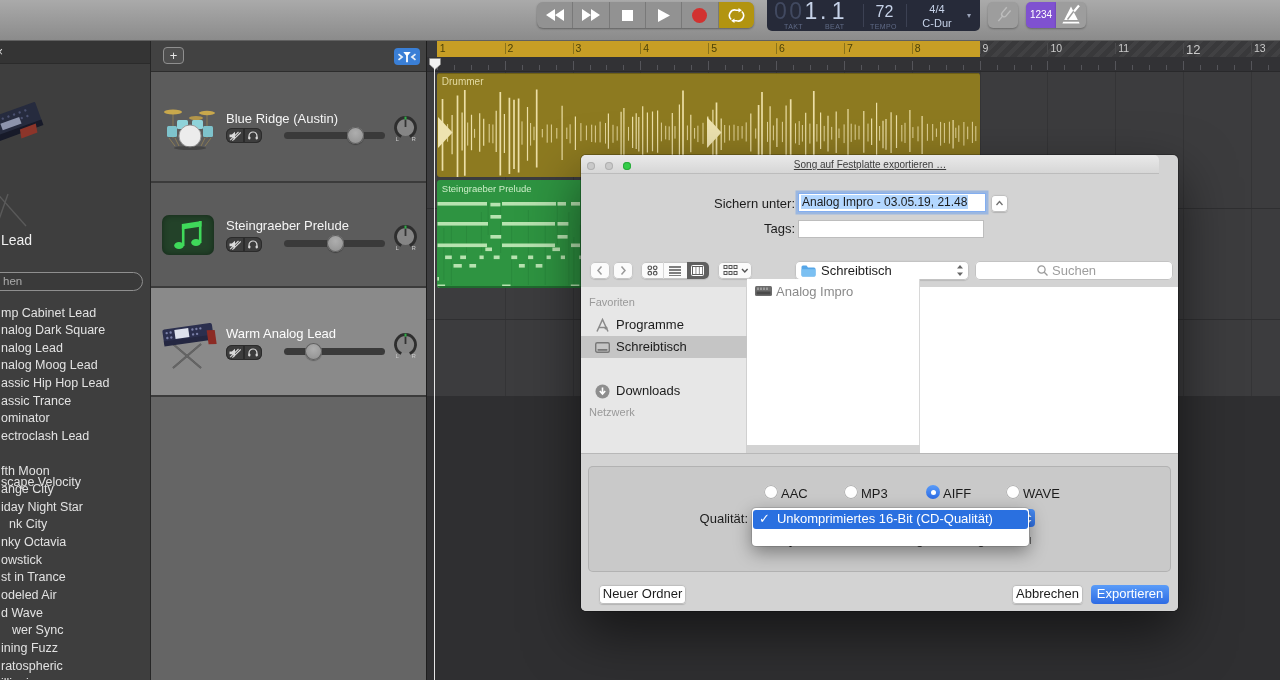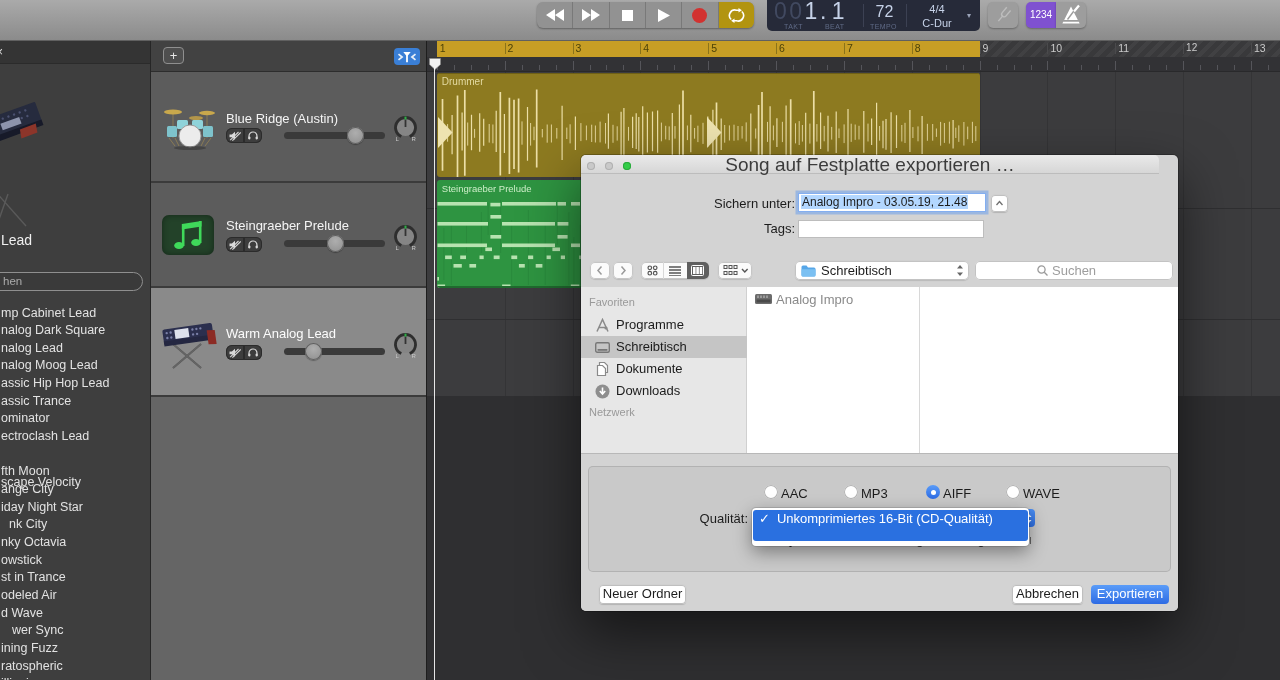--- a/index.html
+++ b/index.html
@@ -324,21 +324,21 @@
       <div class="abs" style="left:419.9px;top:1px;font-size:10.5px;color:#4c4208;">7</div>
       <div class="abs" style="left:484.7px;top:2px;width:1px;height:11px;background:#8a731a;"></div>
       <div class="abs" style="left:487.7px;top:1px;font-size:10.5px;color:#4c4208;">8</div>
       <div class="abs" style="left:552.6px;top:2px;width:1px;height:11px;background:#4a4a4c;"></div>
       <div class="abs" style="left:555.6px;top:1px;font-size:10.5px;color:#cbcbcb;">9</div>
       <div class="abs" style="left:620.4px;top:2px;width:1px;height:11px;background:#4a4a4c;"></div>
       <div class="abs" style="left:623.4px;top:1px;font-size:10.5px;color:#cbcbcb;">10</div>
       <div class="abs" style="left:688.3px;top:2px;width:1px;height:11px;background:#4a4a4c;"></div>
       <div class="abs" style="left:691.3px;top:1px;font-size:10.5px;color:#cbcbcb;">11</div>
       <div class="abs" style="left:756.1px;top:2px;width:1px;height:11px;background:#4a4a4c;"></div>
-      <div class="abs" style="left:759.1px;top:1px;font-size:10px;color:#cbcbcb;">12</div>
+      <div class="abs" style="left:759.1px;top:1px;font-size:13px;color:#cbcbcb;">12</div>
       <div class="abs" style="left:824.0px;top:2px;width:1px;height:11px;background:#4a4a4c;"></div>
       <div class="abs" style="left:827.0px;top:1px;font-size:10.5px;color:#cbcbcb;">13</div>
  </div>
  <div class="abs" style="left:0;top:16px;width:853px;height:15px;background:#323235;border-bottom:1px solid #29292b;">
       <div class="abs" style="left:9.8px;bottom:1px;width:1px;height:9px;background:#55555a;"></div>
       <div class="abs" style="left:26.8px;bottom:1px;width:1px;height:5px;background:#55555a;"></div>
       <div class="abs" style="left:43.7px;bottom:1px;width:1px;height:5px;background:#55555a;"></div>
       <div class="abs" style="left:60.7px;bottom:1px;width:1px;height:5px;background:#55555a;"></div>
       <div class="abs" style="left:77.6px;bottom:1px;width:1px;height:9px;background:#55555a;"></div>
       <div class="abs" style="left:94.6px;bottom:1px;width:1px;height:5px;background:#55555a;"></div>
@@ -451,21 +451,21 @@
   <div style="position:absolute;left:0;bottom:0;width:100%;height:1.5px;background:#1f6b2e;"></div>
  </div>
  <div class="abs" style="left:2.4px;top:17px;width:12px;height:12px;">
   <svg width="12" height="12" viewBox="0 0 12 12">
         <path d="M0.5 0.5h11v6L6 11.5 0.5 6.5z" fill="#f2f2f2" stroke="#8a8a8a" stroke-width="0.7"></path>
       </svg>
  </div>
  <div class="abs" style="left:6.8px;top:27px;width:1.4px;height:612px;background:rgba(255,255,255,.88);"></div>
 </div>
 <div class="abs" style="left:581px;top:155px;width:597px;height:456px;background:#d3d3d3;border-radius:5px;box-shadow:0 22px 55px rgba(0,0,0,.55),0 0 0 1px rgba(0,0,0,.22);font-size:13px;color:#1c1c1c;z-index:10;">
- <div class="abs" style="left:0;top:0;width:578px;height:19px;background:linear-gradient(#eaeaea,#d6d6d6);border-radius:5px 5px 0 0;border-bottom:1px solid #bcbcbc;text-align:center;font-size:19px;color:#3c3c3c;line-height:19px;">Song auf Festplatte exportieren …</div>
+ <div class="abs" style="left:0;top:0;width:578px;height:19px;background:linear-gradient(#eaeaea,#d6d6d6);border-radius:5px 5px 0 0;border-bottom:1px solid #bcbcbc;text-align:center;font-size:10px;color:#3c3c3c;line-height:19px;text-decoration:underline;">Song auf Festplatte exportieren …</div>
  <div class="abs" style="left:5.5px;top:6.5px;width:8px;height:8px;border-radius:50%;background:#c9c9c9;box-shadow:inset 0 0 0 1px #b0b0b0;"></div>
  <div class="abs" style="left:23.5px;top:6.5px;width:8px;height:8px;border-radius:50%;background:#c9c9c9;box-shadow:inset 0 0 0 1px #b0b0b0;"></div>
  <div class="abs" style="left:41.5px;top:6.5px;width:8px;height:8px;border-radius:50%;background:#33cd48;box-shadow:inset 0 0 0 1px #2aa83c;"></div>
  <div class="abs" style="left:74px;top:41px;width:140px;text-align:right;">Sichern unter:</div>
  <div class="abs" style="left:217px;top:38px;width:188px;height:19px;background:#fff;border:1.5px solid #83aef0;box-shadow:0 0 0 2.5px rgba(110,160,235,.55);font-size:12px;line-height:16px;"><span style="background:#b3d7ff;margin-left:2px;padding:0 1px;">Analog Impro - 03.05.19, 21.48</span></div>
  <div class="abs" style="left:410px;top:39.5px;width:17px;height:17px;background:#fff;box-shadow:inset 0 0 0 1px #c0c0c0, 0 0.5px 1px rgba(0,0,0,.15);border-radius:4px;">
       <svg width="17" height="17" viewBox="0 0 17 17">
         <path d="M5.5 10l3-3.5 3 3.5" fill="none" stroke="#707070" stroke-width="1.3"></path>
       </svg>
     </div>
@@ -553,39 +553,30 @@
         </svg>
    <span style="position:absolute;left:35px;">Programme</span>
   </div>
   <div class="abs" style="left:0;top:49px;width:166px;height:22px;line-height:22px;background:#c5c5c5;">
    <svg style="position:absolute;left:14px;top:4px;" width="15" height="15" viewBox="0 0 15 15">
           <rect x="0.7" y="2.7" width="13.6" height="9.6" rx="1.5" fill="none" stroke="#777" stroke-width="1.4"></rect>
           <rect x="2.6" y="9" width="9.8" height="1.8" fill="#777"></rect>
         </svg>
    <span style="position:absolute;left:35px;">Schreibtisch</span>
   </div>
-  <div class="abs" style="left:0;top:71px;width:166px;height:22px;line-height:22px;">
-   <svg style="position:absolute;left:14px;top:3px;" width="15" height="16" viewBox="0 0 15 16">
-          <g fill="#fff" stroke="#8a8a8a" stroke-width="1.2">
-            <path d="M4.5 1.5h5l3 3v7h-8z"></path>
-            <path d="M2.5 4.5h5l3 3v7h-8z"></path>
-          </g>
-        </svg>
-   <span style="position:absolute;left:35px;">Dokumente</span>
-  </div>
   <div class="abs" style="left:0;top:93px;width:166px;height:22px;line-height:22px;">
    <svg style="position:absolute;left:14px;top:4px;" width="15" height="15" viewBox="0 0 15 15">
           <circle cx="7.5" cy="7.5" r="7" fill="#8e8e8e"></circle>
           <path d="M7.5 3.5v6M4.8 7l2.7 3 2.7-3" stroke="#fff" stroke-width="1.6" fill="none"></path>
         </svg>
    <span style="position:absolute;left:35px;">Downloads</span>
   </div>
   <div class="abs" style="left:8px;top:119px;font-size:11px;color:#999;">Netzwerk</div>
  </div>
- <div class="abs" style="left:166px;top:132px;width:173px;height:166px;background:#fff;border-right:1px solid #d8d8d8;">
+ <div class="abs" style="left:166px;top:124px;width:173px;height:166px;background:#fff;border-right:1px solid #d8d8d8;">
   <svg style="position:absolute;left:8px;top:7px;" width="17" height="10" viewBox="0 0 17 10">
         <rect x="0" y="0" width="17" height="10" rx="1.5" fill="#6c6c6c"></rect>
         <g fill="#4a4a4a">
           <rect x="1.5" y="5.5" width="14" height="3"></rect>
         </g>
         <g fill="#9a9a9a">
           <rect x="2" y="1.5" width="2" height="2.5"></rect>
           <rect x="5" y="1.5" width="2" height="2.5"></rect>
           <rect x="8" y="1.5" width="2" height="2.5"></rect>
           <rect x="11" y="1.5" width="2" height="2.5"></rect>
@@ -612,14 +603,14 @@
  <div class="abs" style="left:431px;top:430px;width:71px;height:19px;background:#fff;box-shadow:inset 0 0 0 1px #bfbfbf,0 0.5px 1px rgba(0,0,0,.15);border-radius:4px;text-align:center;line-height:18px;">Abbrechen</div>
  <div class="abs" style="left:510px;top:430px;width:78px;height:19px;background:linear-gradient(#5a9cf8,#2d6be4);border-radius:4px;text-align:center;line-height:18px;color:#fff;">Exportieren</div>
 </div>
 <div class="abs" style="left:1015px;top:509px;width:20px;height:17.5px;background:linear-gradient(#4a8df2,#2f6fe2);border-radius:4px;z-index:29;">
  <svg style="position:absolute;right:2px;top:2.5px;" width="9" height="13" viewBox="0 0 9 13">
       <path d="M1.5 5L4.5 1.5 7.5 5z" fill="#fff"></path>
       <path d="M1.5 8L4.5 11.5 7.5 8z" fill="#fff"></path>
     </svg>
 </div>
 <div class="abs" style="left:752px;top:508px;width:277px;height:37.5px;background:#fff;border-radius:4px;box-shadow:0 6px 18px rgba(0,0,0,.4),0 0 0 1px rgba(0,0,0,.12);z-index:30;font-size:13px;">
- <div style="position:absolute;left:1px;top:1.5px;width:275px;height:31px;background:#2a70e0;border-radius:3px;color:#fff;line-height:17px;"><span style="margin-left:6px;">✓</span><span style="margin-left:7px;">Unkomprimiertes 16-Bit (CD-Qualität)</span></div>
+ <div style="position:absolute;left:1px;top:1.5px;width:275px;height:19px;background:#2a70e0;border-radius:3px;color:#fff;line-height:17px;"><span style="margin-left:6px;">✓</span><span style="margin-left:7px;">Unkomprimiertes 16-Bit (CD-Qualität)</span></div>
 </div>
 
 </body></html>

